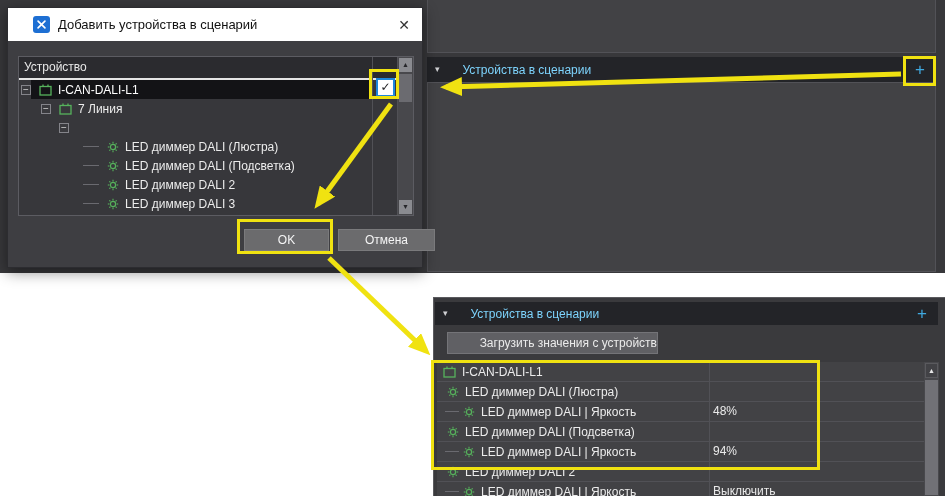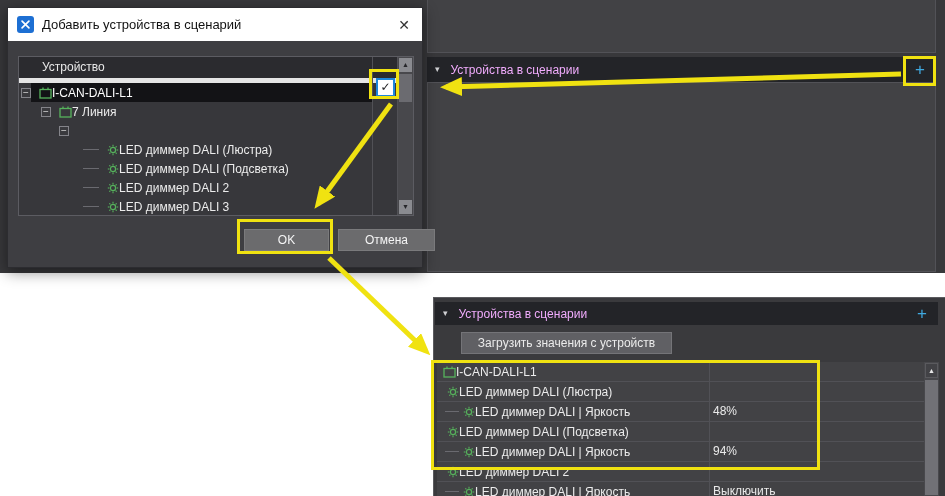--- a/index.html
+++ b/index.html
@@ -7,62 +7,62 @@
          font-family:"Liberation Sans","DejaVu Sans",sans-serif;font-size:12px;color:#ececec;}
   
   .app-top{position:absolute;left:0;top:0;width:945px;height:273px;background:#38383b;}
   .rp-upper{position:absolute;left:427px;top:0;width:509px;height:53px;background:#424245;
             border:1px solid #525257;border-top:none;box-sizing:border-box;}
   .rp-header{position:absolute;left:427px;top:57px;width:509px;height:25px;background:#232428;
              display:flex;align-items:center;padding:0 8px;box-sizing:border-box;}
   .rp-content{position:absolute;left:427px;top:82px;width:509px;height:190px;background:#424245;
               border:1px solid #525257;box-sizing:border-box;}
   .chev{font-size:9px;color:#cfd0d3;margin-right:11px;line-height:1;}
-  .ptitle{color:#f0abfc;}
+  .ptitle{color:#7dd3fc;margin-left:12px;}
   .plusbtn{margin-left:auto;color:var(--cyan,#3fa9e0);font-size:17px;line-height:1;padding:0 3px;cursor:default;}
   
   .dialog{position:absolute;left:7px;top:7px;width:416px;height:261px;background:#3e3e42;
           border:1px solid #2c2c30;box-sizing:border-box;box-shadow:0 4px 14px rgba(0,0,0,.45);}
-  .titlebar{height:33px;background:#ffffff;display:flex;align-items:center;padding-left:9px;}
+  .titlebar{height:33px;background:#ffffff;display:flex;align-items:center;padding-left:25px;}
   .app-ico{width:17px;height:17px;border-radius:3px;background:#1d6fd3;margin-right:8px;
            display:flex;align-items:center;justify-content:center;}
   .dlg-title{font-size:13px;color:#111111;}
   .closebtn{margin-left:auto;width:36px;text-align:center;font-size:14px;color:#333;cursor:default;}
   .tree-box{position:absolute;left:10px;top:48px;width:396px;height:160px;background:#37373b;
             border:1px solid #5c5c62;box-sizing:border-box;overflow:hidden;}
-  .tree-head{height:21px;line-height:21px;background:#2b2b2f;border-bottom:5px solid #e5e5e5;
-             color:#e8e8e8;padding-left:23px;}
+  .tree-head{height:21px;line-height:21px;background:#2b2b2f;border-bottom:2px solid #e5e5e5;
+             color:#e8e8e8;padding-left:5px;}
   .colsep{position:absolute;left:353px;top:0;bottom:0;width:1px;background:#515156;}
   .trow{height:19px;display:flex;align-items:center;width:353px;box-sizing:border-box;}
   .exp{width:10px;height:10px;line-height:8px;text-align:center;font-size:10px;color:#d8d8d8;
        border:1px solid #84848a;background:#3a3a3e;box-sizing:border-box;flex:none;}
   .hl{display:flex;align-items:center;flex:1;height:100%;}
   .hl.sel{background:#131316;color:#ffffff;}
   .twig{border-top:1px solid #6a6a70;height:0;flex:none;}
   .ticon{flex:none;display:flex;margin-left:8px;}
-  .tlabel{white-space:nowrap;}
+  .tlabel{margin-left:6px;white-space:nowrap;}
   .tree-scroll{position:absolute;right:0;top:0;bottom:0;width:16px;background:#48484c;
                border-left:1px solid #515156;box-sizing:border-box;}
   .sc-btn{position:absolute;left:1px;right:1px;height:14px;background:#8a8b90;color:#26262a;
           font-size:7px;text-align:center;line-height:14px;}
   .sc-up{top:1px;} .sc-down{bottom:1px;}
   .sc-thumb{position:absolute;left:1px;right:1px;top:17px;height:28px;background:#6b6b70;}
   .dlg-btn{position:absolute;height:22px;background:#6b6b6d;border:1px solid #7a7a7c;box-sizing:border-box;
            color:#f5f5f5;text-align:center;line-height:20px;top:221px;cursor:default;}
   .btn-ok{left:236px;width:85px;} .btn-cancel{left:330px;width:97px;}
   .cb{position:absolute;left:357px;top:21px;width:19px;height:19px;border:2px solid var(--blue,#1d87dc);
       background:#ffffff;box-sizing:border-box;text-align:center;line-height:14px;
       font-size:12px;font-weight:bold;color:#1b1b1e;}
   
   .shot2{position:absolute;left:433px;top:297px;width:512px;height:199px;background:#3a3a3d;
          border-left:1px solid #5a5a5e;border-top:1px solid #5a5a5e;box-sizing:border-box;overflow:hidden;}
   .rp-header2{position:absolute;left:1px;top:4px;width:503px;height:23px;background:#232428;
               display:flex;align-items:center;padding:0 8px;box-sizing:border-box;}
-  .load-btn{position:absolute;left:27px;top:34px;width:211px;height:22px;background:#606064;
-            border:1px solid #747478;box-sizing:border-box;color:#ebebeb;text-align:center;
+  .load-btn{position:absolute;left:13px;top:34px;width:211px;height:22px;background:#606064;
+            border:1px solid #747478;box-sizing:border-box;color:#ebebeb;text-align:right;
             line-height:20px;cursor:default;}
   .tbl{position:absolute;left:3px;top:64px;bottom:0;width:488px;background:#424245;}
   .tbl .vsep{position:absolute;left:272px;top:0;bottom:0;width:1px;background:#515156;}
   .srow{height:20px;border-bottom:1px solid #515156;box-sizing:border-box;display:flex;align-items:center;position:relative;}
   .sname{display:flex;align-items:center;flex:1;height:100%;}
   .sval{position:absolute;left:276px;top:0;line-height:19px;color:#eaeaea;}
   .tbl-scroll{position:absolute;left:490px;top:64px;bottom:0;width:15px;background:#48484c;}
   .sc-up2{position:absolute;left:1px;right:1px;top:1px;height:15px;background:#424246;border:1px solid #5a5a5e;
           box-sizing:border-box;color:#e8e8e8;font-size:7px;text-align:center;line-height:13px;}
   .sc-thumb2{position:absolute;left:1px;right:1px;top:18px;bottom:1px;background:#717176;}

